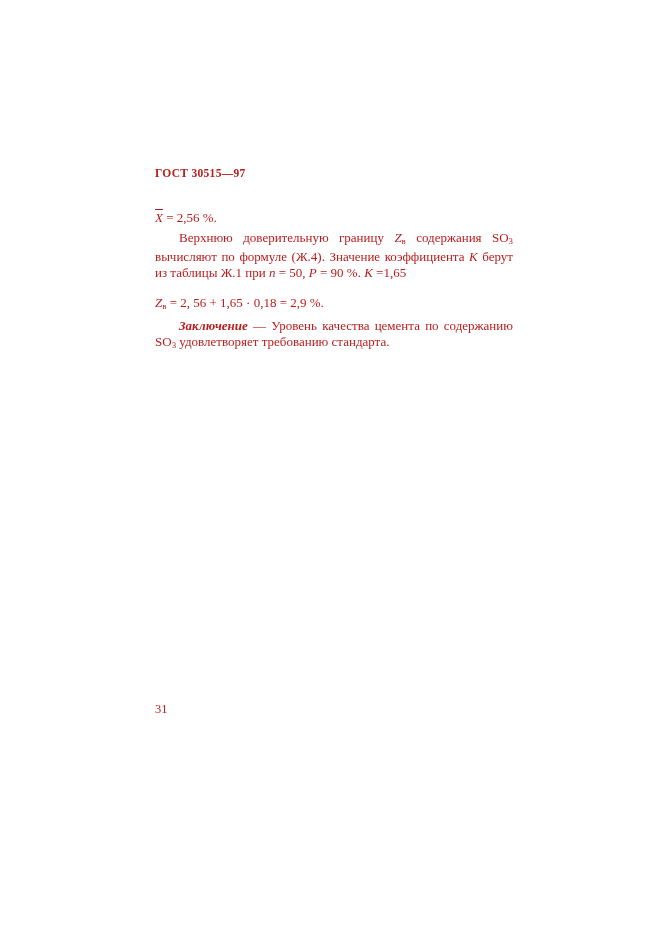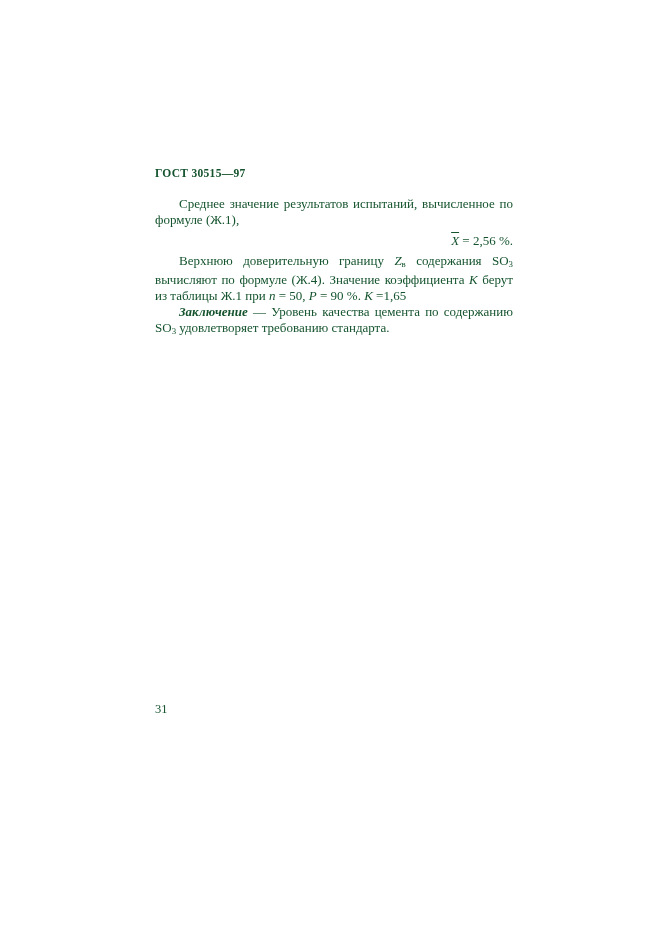--- a/index.html
+++ b/index.html
@@ -5,21 +5,21 @@
   html, body {
     margin: 0;
     padding: 0;
     background: #ffffff;
   }
   .page {
     position: relative;
     width: 586px;
     height: 935px;
     background: #ffffff;
-    color: #14532d;
+    color: #b91c1c;
     font-family: "Liberation Serif", "DejaVu Serif", serif;
     overflow: hidden;
     text-decoration: underline;
   }
   .doc-header {
     position: absolute;
     top: 167px;
     left: 155px;
     font-size: 11.5px;
     font-weight: bold;
@@ -32,23 +32,23 @@
     width: 358px;
     font-size: 13px;
     line-height: 16px;
     text-align: justify;
   }
   p.para {
     margin: 0;
     text-indent: 24px;
   }
   .formula {
-    text-align: right;
+    text-align: left;
     text-indent: 0;
-    margin: 5px 0 4px 0;
+    margin: 14px 0 4px 0;
   }
   .it { font-style: italic; }
   .ovl { text-decoration: overline; }
   .sub {
     font-size: 0.68em;
     vertical-align: -0.25em;
   }
   .lead {
     font-weight: bold;
     font-style: italic;
@@ -62,28 +62,28 @@
 </style>
 </head>
 <body>
 
 <div class="page">
 
   <div class="doc-header">ГОСТ 30515—97</div>
 
   <div class="content">
 
-    <p class="para">Среднее значение результатов испытаний, вычисленное по формуле (Ж.1),</p>
 
     <div class="formula"><span class="it ovl">X</span><span> = 2,56 %.</span></div>
 
 
 
     <p class="para"><span>Верхнюю доверительную границу </span><span class="it">Z</span><span class="sub">в</span><span> содержания SO</span><span class="sub">3</span><span> вычисляют по формуле (Ж.4). Значение коэффициента </span><span class="it">K</span><span> берут из таблицы Ж.1 при </span><span class="it">n</span><span> = 50, </span><span class="it">P</span><span> = 90 %. </span><span class="it">K</span><span> =1,65</span></p>
 
+    <div class="formula"><span class="it">Z</span><span class="sub">в</span><span> = 2, 56 + 1,65 · 0,18 = 2,9 %.</span></div>
 
 
 
     <p class="para"><span class="lead">Заключение</span><span> — </span><span>Уровень качества цемента по содержанию SO</span><span class="sub">3</span><span> удовлетворяет требованию стандарта.</span></p>
 
   </div>
 
   <div class="page-number">31</div>
 
 </div>

